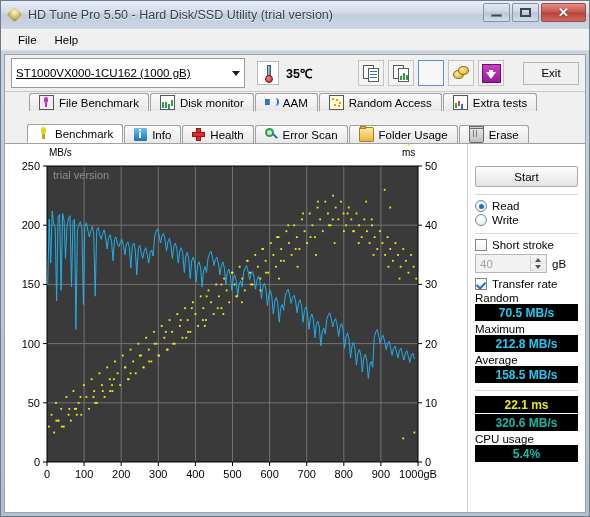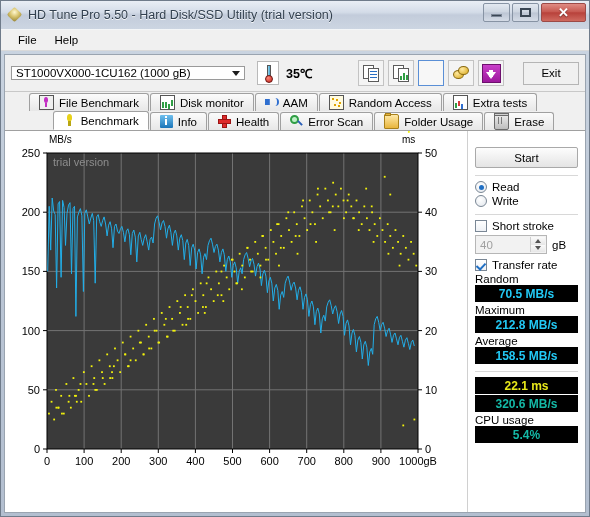--- a/index.html
+++ b/index.html
@@ -101,26 +101,27 @@
   
   .toolbar {
     height: 36px; flex: none;
     display: flex; align-items: center;
     padding: 0 6px;
     gap: 6px;
     background: #f0f0f0;
     border-bottom: 1px solid #c8c8c8;
   }
   .drive-select {
-    width: 234px; height: 14px;
+    width: 234px; height: 30px;
     border: 1px solid #9a9a9a;
     background: #fff;
     display: flex; align-items: center;
     padding: 0 4px; box-sizing: border-box;
     position: relative;
+    text-decoration: underline;
   }
   .drive-select .label { font-size: 11.5px; }
   .drive-arrow {
     position: absolute; right: 4px; top: 50%;
     width: 0; height: 0; margin-top: -2px;
     border-left: 4px solid transparent;
     border-right: 4px solid transparent;
     border-top: 5px solid #1d1d1d;
   }
   .temp-box {
@@ -201,21 +202,21 @@
     border: 1px solid #b5b5b5;
     background: #f0f0f0;
     display: flex; align-items: center; justify-content: center;
     font-size: 11.5px; box-sizing: border-box;
   }
 
   
   .tabs-wrap { flex: none; background: #f0f0f0; padding: 0 4px; }
   .tabrow { display: flex; height: 19px; align-items: flex-end; }
   .tabrow.row1 { padding-left: 20px; }
-  .tabrow.row2 { padding-left: 18px; margin-top: 0px; justify-content: center; }
+  .tabrow.row2 { padding-left: 18px; margin-top: 13px; }
   .tab {
     height: 18px;
     display: flex; align-items: center; gap: 5px;
     padding: 0 9px;
     border: 1px solid #a0a0a0;
     border-bottom: none;
     border-radius: 3px 3px 0 0;
     background: linear-gradient(to bottom, #fbfbfb, #e7e7e7);
     font-size: 11.5px;
     margin-right: 1px;
@@ -266,21 +267,21 @@
     background: #fff;
     border-top: 1px solid #a0a0a0;
     display: flex;
     position: relative;
     box-sizing: border-box;
   }
   .chart-pane { flex: 1; position: relative; }
   .side-pane {
     width: 118px; flex: none;
     border-left: 1px solid #d0d0d0;
-    padding: 16px 7px 0 7px;
+    padding: 22px 7px 0 7px;
     box-sizing: border-box;
     background: #fff;
   }
 
   
   .chart-svg { display: block; }
 
   
   .start-btn {
     width: 100%; height: 21px;

